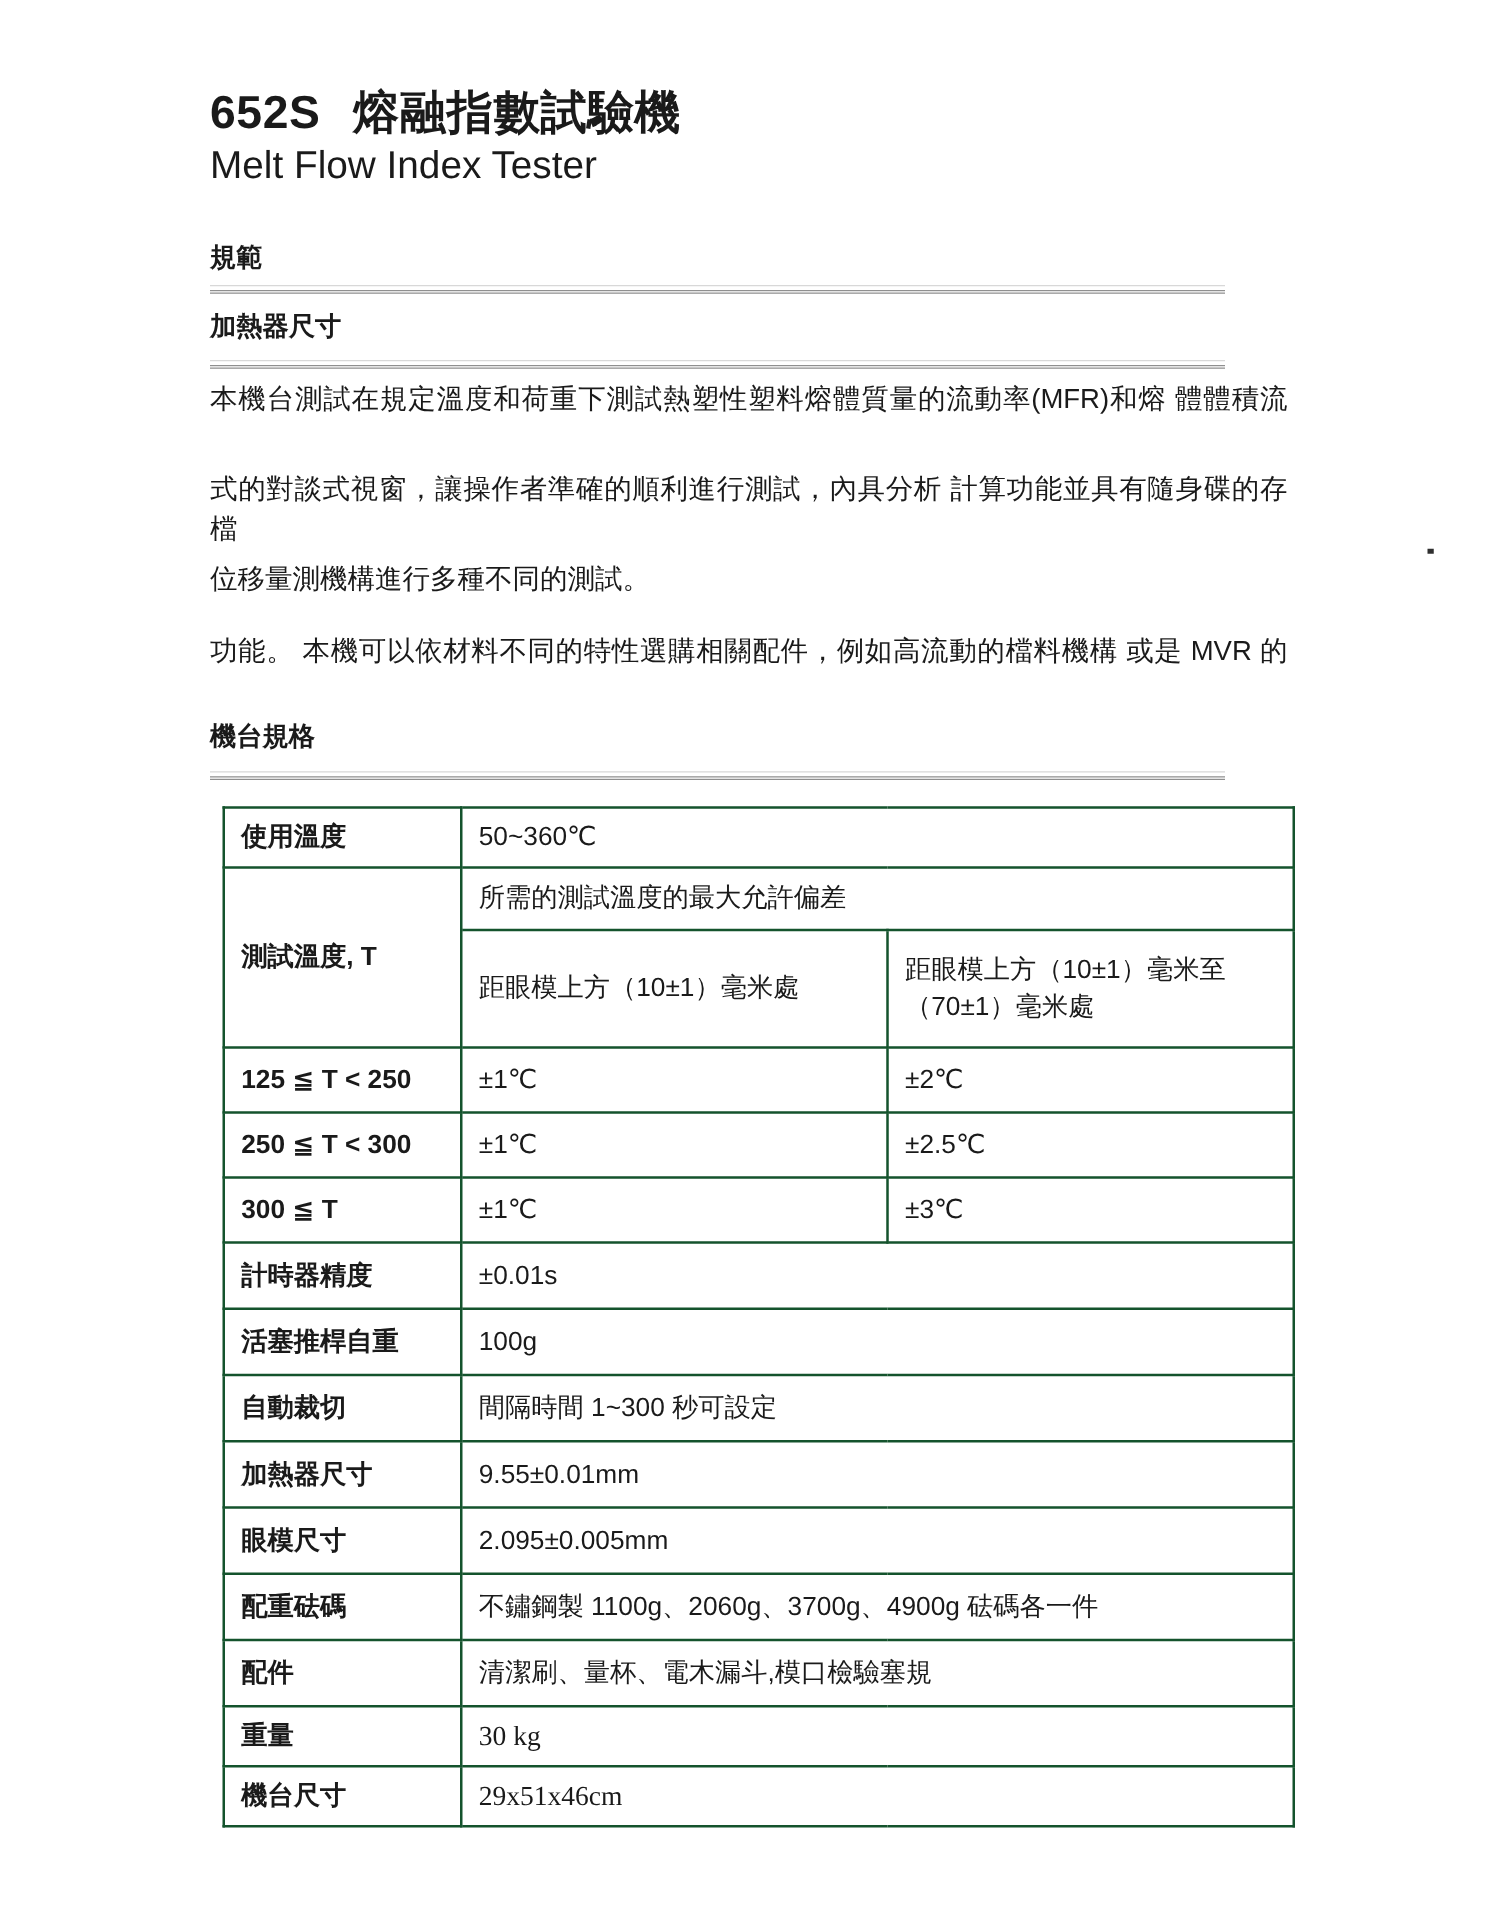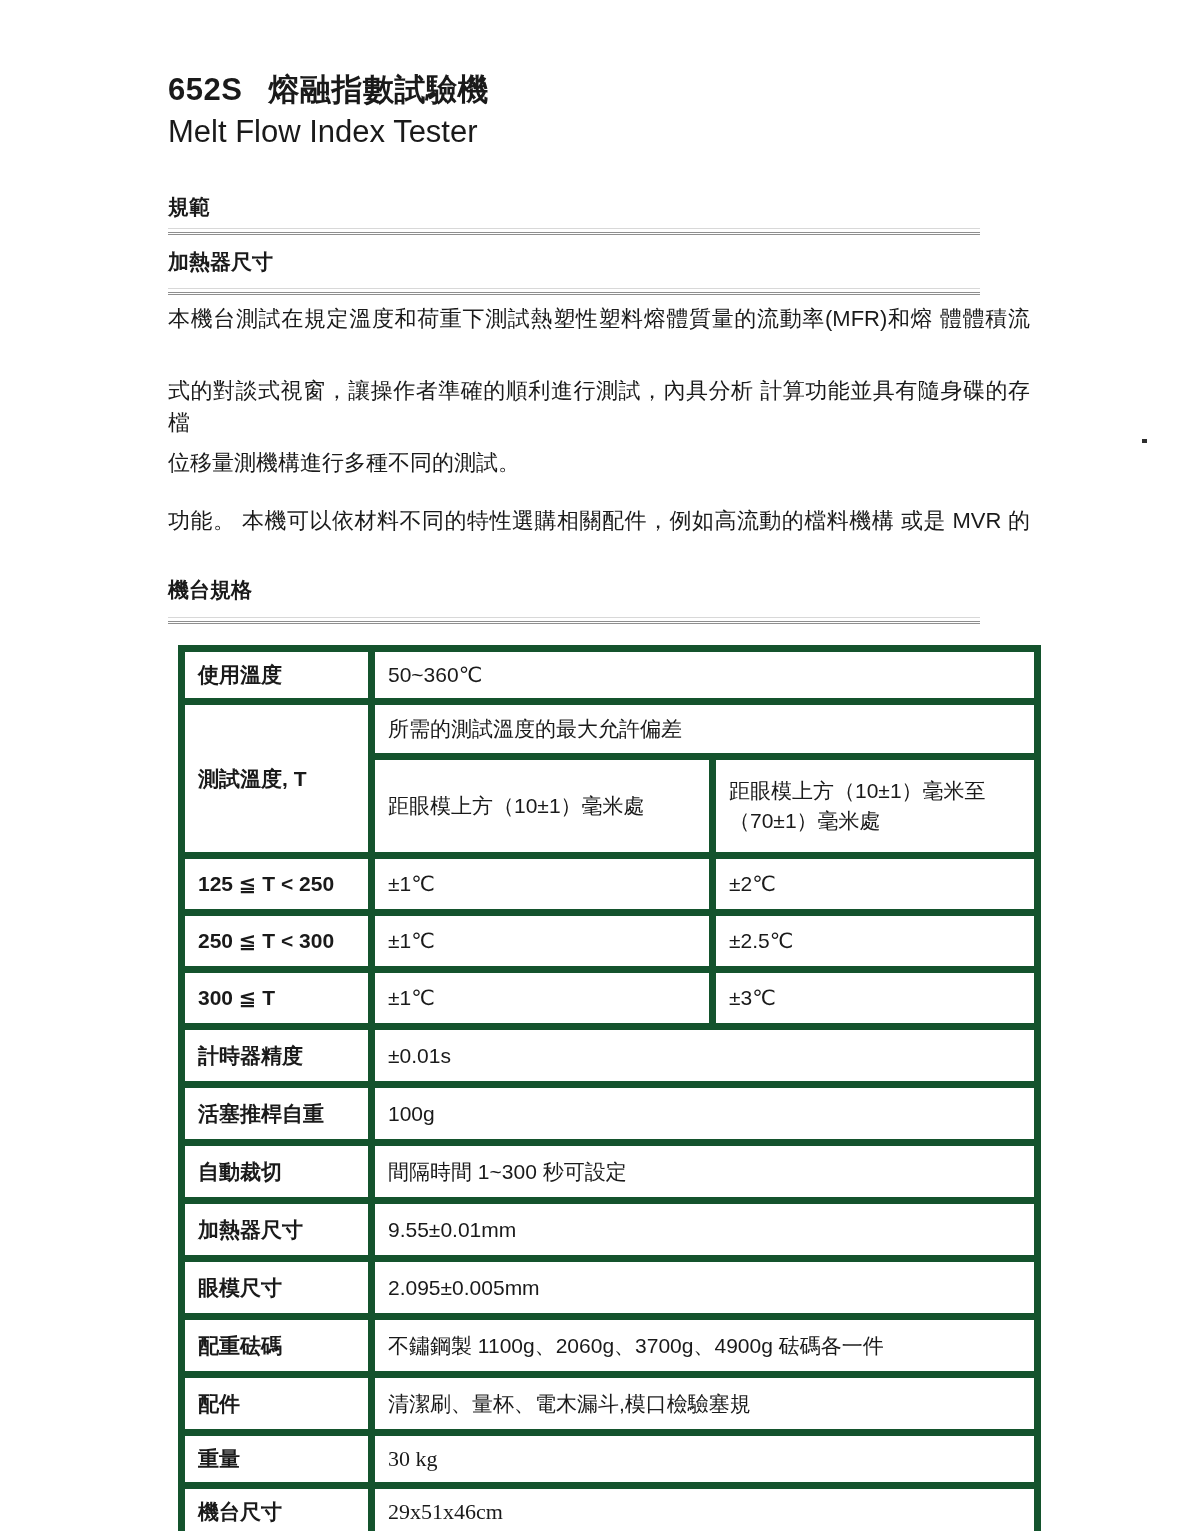--- a/index.html
+++ b/index.html
@@ -13,21 +13,21 @@
     overflow: hidden;
   }
   .content {
     position: absolute;
     left: 168px;
     top: 0;
     width: 868px;
   }
   
   .title { padding-top: 70px; }
-  .t1 { font-size: 31px; font-weight: 700; line-height: 40px; letter-spacing: 0.5px; }
+  .t1 { font-size: 37px; font-weight: 700; line-height: 40px; letter-spacing: 0.5px; }
   .t1-zh { margin-left: 26px; }
   .t2 { font-size: 31px; font-weight: 400; line-height: 40px; margin-top: 2px; }
   
   .h2 { font-size: 21px; font-weight: 700; line-height: 26px; }
   .h-standards { margin-top: 42px; }
   .h-desc { margin-top: 14px; }
   .h-specs { margin-top: 0; }
   
   .rule {
     width: 812px;
@@ -64,21 +64,21 @@
     margin-left: 10px;
     width: 856px;
     border-collapse: collapse;
     table-layout: fixed;
     font-size: 21px;
   }
   table.spec col.c1 { width: 190px; }
   table.spec col.c2 { width: 341px; }
   table.spec col.c3 { width: 325px; }
   table.spec td {
-    border: 7px solid #14532d;
+    border: 2px solid #14532d;
     padding: 4px 10px 4px 13px;
     vertical-align: middle;
     line-height: 30px;
   }
   td.lbl { font-weight: 700; }
   td.val { font-weight: 400; }
   td.pre { white-space: pre-line; line-height: 36px; }
   tr.r-usage td { height: 38px; }
   tr.r-devhdr td { height: 40px; }
   tr.r-cols td { height: 84px; }

